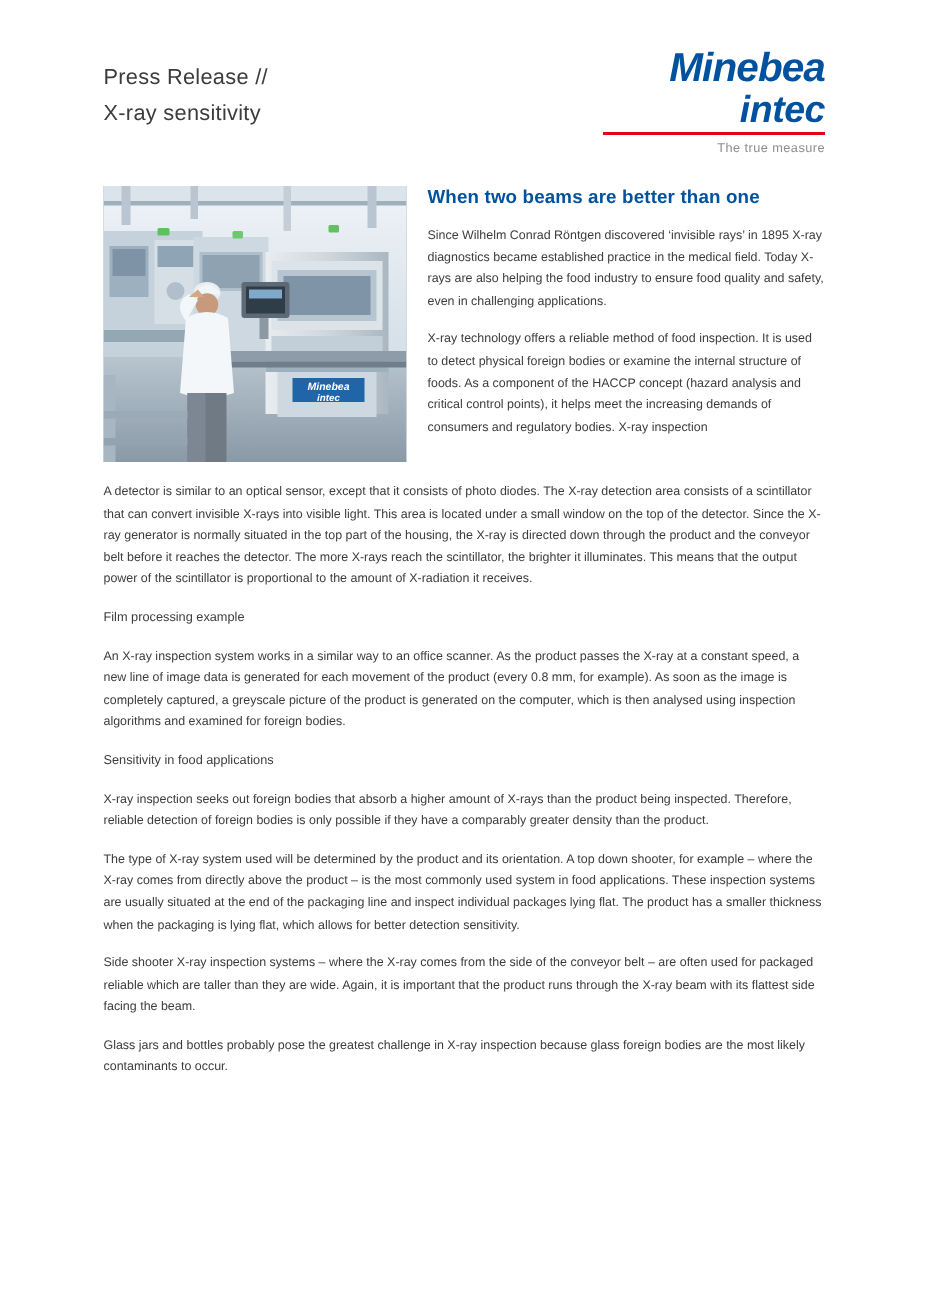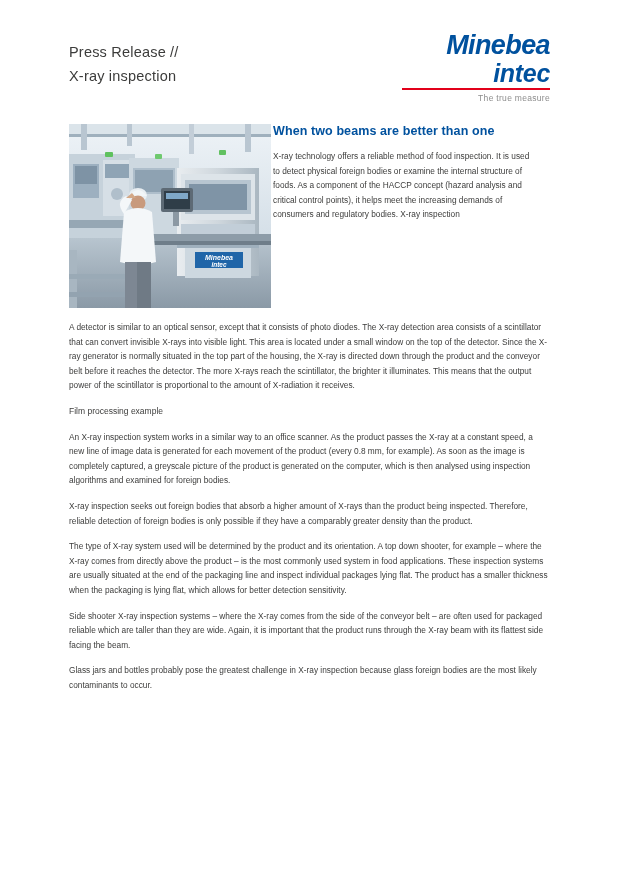--- a/index.html
+++ b/index.html
@@ -90,21 +90,21 @@
     top: 0;
     width: 202px;
     height: 184px;
     overflow: hidden;
     background: #9fb4c6;
   }
   .photo svg { display: block; }
 
   .intro {
     position: absolute;
-    left: 204px;
+    left: 216px;
     top: 0;
     width: 265px;
   }
   .section-heading {
     color: #00519e;
     font-size: 12.5px;
     font-weight: bold;
     margin: 0 0 11px 0;
     letter-spacing: 0.1px;
   }
@@ -135,21 +135,21 @@
   }
 </style>
 </head>
 <body>
 
 <div class="page">
 
   <div class="header">
     <div class="doc-title">
       <span>Press Release //</span>
-      <span class="line2">X-ray inspection</span>
+      <span class="line2">X-ray sensitivity</span>
     </div>
     <div class="logo">
       <div class="logo-minebea">Minebea</div>
       <div class="logo-intec">intec</div>
       <div class="logo-rule"></div>
       <div class="logo-tagline">The true measure</div>
     </div>
   </div>
 
   <div class="top-section">
@@ -226,27 +226,29 @@
         <rect x="56" y="138" width="12" height="46" fill="#7d8793"></rect>
 
         <rect x="0" y="126" width="8" height="58" fill="#a8b6c1"></rect>
         <rect x="0" y="150" width="56" height="5" fill="#9aaab6"></rect>
         <rect x="0" y="168" width="56" height="5" fill="#93a3b0"></rect>
       </svg>
     </div>
 
     <div class="intro">
       <h2 class="section-heading">When two beams are better than one</h2>
+      <p>Since Wilhelm Conrad Röntgen discovered ‘invisible rays’ in 1895 X-ray diagnostics became established practice in the medical field. Today X-rays are also helping the food industry to ensure food quality and safety, even in challenging applications.</p>
       <p>X-ray technology offers a reliable method of food inspection. It is used to detect physical foreign bodies or examine the internal structure of foods. As a component of the HACCP concept (hazard analysis and critical control points), it helps meet the increasing demands of consumers and regulatory bodies. X-ray inspection</p>
     </div>
   </div>
 
   <div class="body-text">
     <p>A detector is similar to an optical sensor, except that it consists of photo diodes. The X-ray detection area consists of a scintillator that can convert invisible X-rays into visible light. This area is located under a small window on the top of the detector. Since the X-ray generator is normally situated in the top part of the housing, the X-ray is directed down through the product and the conveyor belt before it reaches the detector. The more X-rays reach the scintillator, the brighter it illuminates. This means that the output power of the scintillator is proportional to the amount of X-radiation it receives.</p>
     <p class="subheading">Film processing example</p>
     <p>An X-ray inspection system works in a similar way to an office scanner. As the product passes the X-ray at a constant speed, a new line of image data is generated for each movement of the product (every 0.8 mm, for example). As soon as the image is completely captured, a greyscale picture of the product is generated on the computer, which is then analysed using inspection algorithms and examined for foreign bodies.</p>
+    <p class="subheading">Sensitivity in food applications</p>
     <p>X-ray inspection seeks out foreign bodies that absorb a higher amount of X-rays than the product being inspected. Therefore, reliable detection of foreign bodies is only possible if they have a comparably greater density than the product.</p>
     <p>The type of X-ray system used will be determined by the product and its orientation. A top down shooter, for example – where the X-ray comes from directly above the product – is the most commonly used system in food applications. These inspection systems are usually situated at the end of the packaging line and inspect individual packages lying flat. The product has a smaller thickness when the packaging is lying flat, which allows for better detection sensitivity.</p>
     <p>Side shooter X-ray inspection systems – where the X-ray comes from the side of the conveyor belt – are often used for packaged reliable which are taller than they are wide. Again, it is important that the product runs through the X-ray beam with its flattest side facing the beam.</p>
     <p>Glass jars and bottles probably pose the greatest challenge in X-ray inspection because glass foreign bodies are the most likely contaminants to occur.</p>
   </div>
 
 </div>
 
 </body></html>

